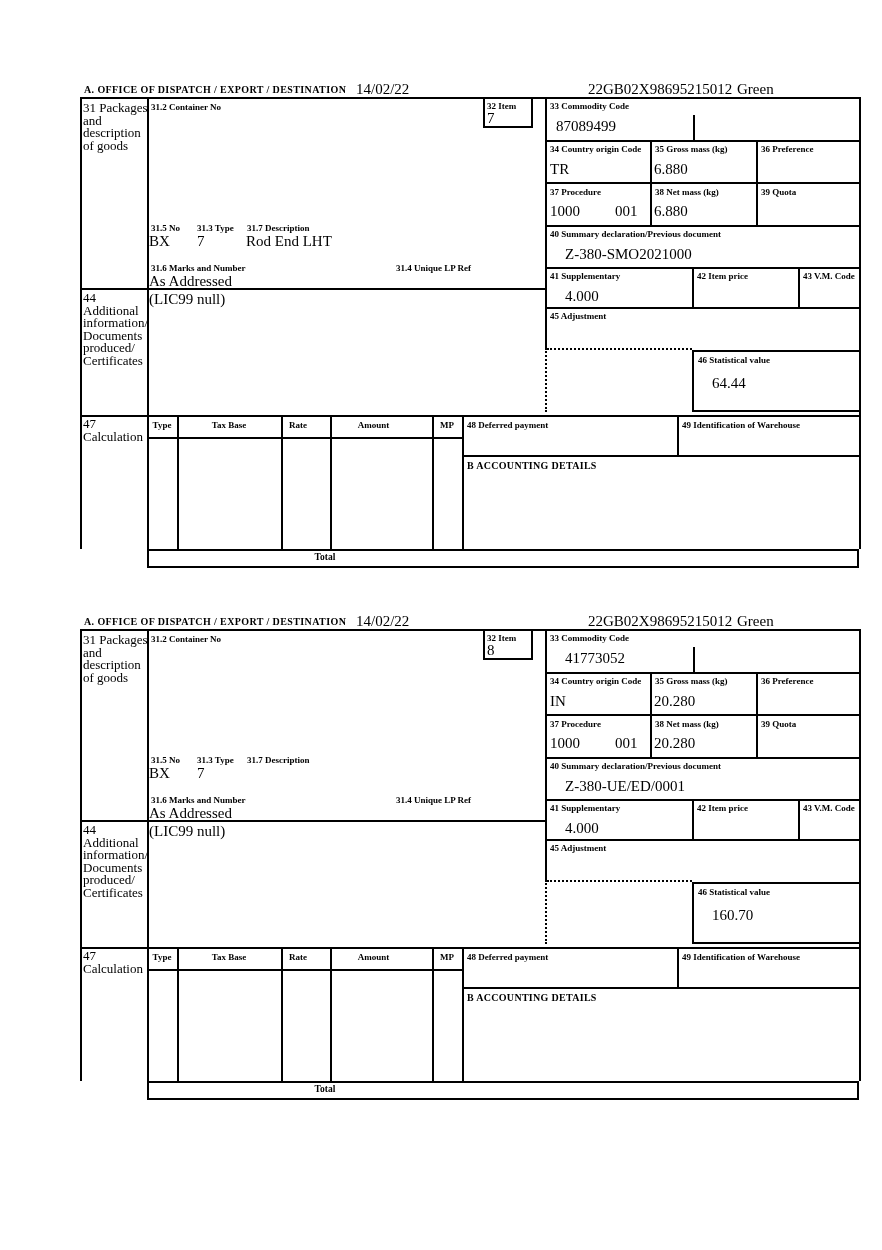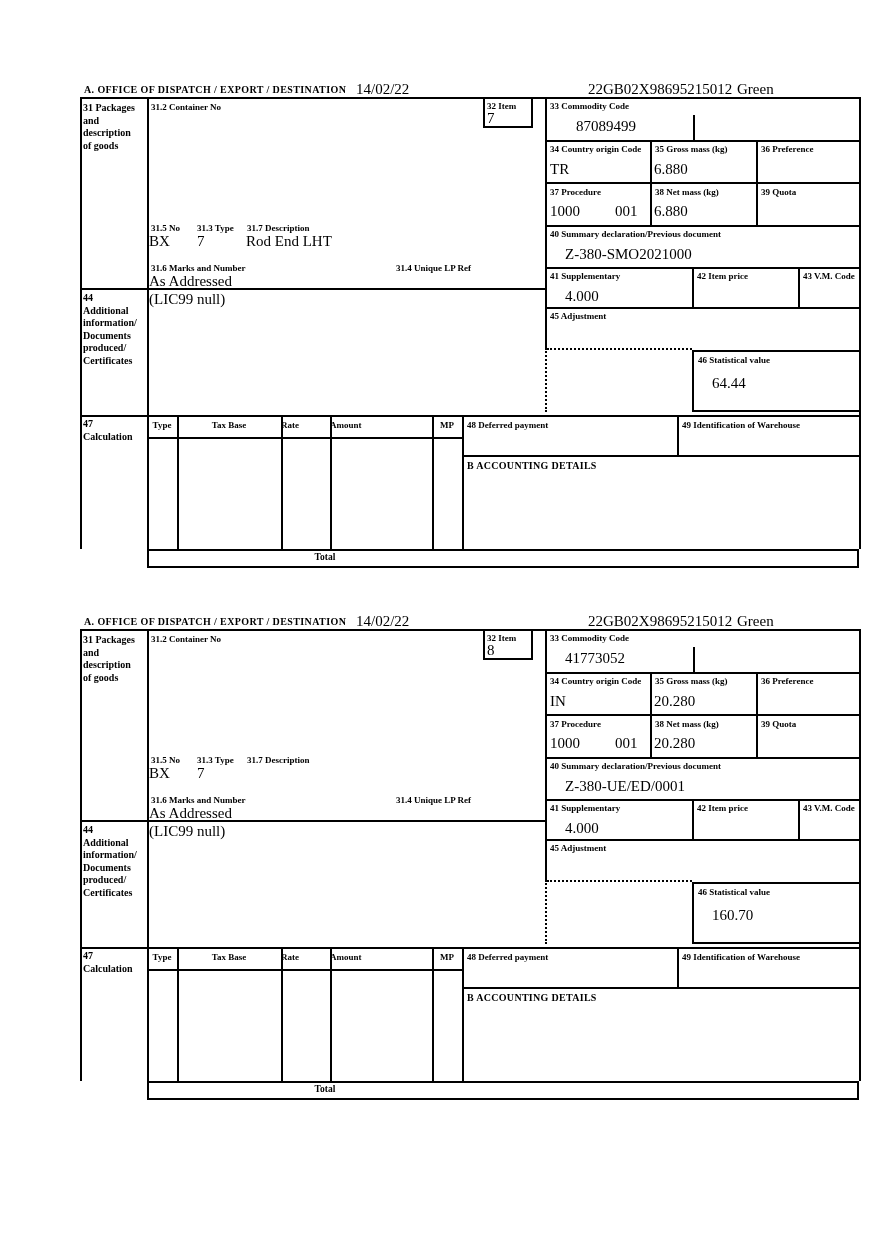--- a/index.html
+++ b/index.html
@@ -13,25 +13,25 @@
   .form.f0{top:82px}
   .form.f1{top:614px}
   .l{display:block;position:absolute;background:#000}
   .dh{display:block;position:absolute;height:0;border-top:2px dotted #000}
   .dv{display:block;position:absolute;width:0;border-left:2px dotted #000}
   .box32{position:absolute;box-sizing:border-box;border:2px solid #000;border-top:none}
   .box46{position:absolute;box-sizing:border-box;border:2px solid #000;border-right:none}
   .totalbox{position:absolute;box-sizing:border-box;border:2px solid #000}
   .lbl{position:absolute;font-size:9px;font-weight:bold;white-space:nowrap;line-height:11px}
   .val{position:absolute;font-size:15px;white-space:nowrap;line-height:16px}
-  .blk{position:absolute;font-size:10px;font-weight:bold;line-height:12.5px;white-space:nowrap}
+  .blk{position:absolute;font-size:13px;font-weight:normal;line-height:12.5px;white-space:nowrap}
   .hdrA{position:absolute;font-size:10px;font-weight:bold;letter-spacing:.4px;white-space:nowrap}
   .hdrv{position:absolute;font-size:15px;white-space:nowrap}
   .colh{position:absolute;font-size:9px;font-weight:bold;text-align:center;line-height:11px}
-  .colh.r{text-align:left;box-sizing:border-box;padding-right:15px}
+  .colh.r{text-align:center;box-sizing:border-box;padding-right:15px}
   .bacc{position:absolute;font-size:10px;font-weight:bold;letter-spacing:.3px;white-space:nowrap}
   .tot{position:absolute;font-size:9.5px;font-weight:bold;text-align:center}
 </style>
 </head>
 <body>
 
 <div class="form f0">
 
   <span class="hdrA" style="left:4px;top:2px">A.  OFFICE OF DISPATCH / EXPORT / DESTINATION</span>
   <span class="hdrv" style="left:276px;top:-1px">14/02/22</span>
@@ -99,21 +99,21 @@
   <span class="val" style="left:117px;top:151px">7</span>
   <span class="val" style="left:166px;top:151px">Rod End LHT</span>
 
   <span class="lbl" style="left:71px;top:181px">31.6 Marks and Number</span>
   <span class="lbl" style="left:316px;top:181px">31.4 Unique LP Ref</span>
   <span class="val" style="left:69px;top:191px">As Addressed</span>
 
   <span class="val" style="left:69px;top:209px">(LIC99 null)</span>
 
   <span class="lbl" style="left:470px;top:19px">33 Commodity Code</span>
-  <span class="val" style="left:496px;top:36px">87089499</span>
+  <span class="val" style="left:476px;top:36px">87089499</span>
 
   <span class="lbl" style="left:470px;top:62px">34 Country origin Code</span>
   <span class="val" style="left:470px;top:79px">TR</span>
   <span class="lbl" style="left:575px;top:62px">35 Gross mass (kg)</span>
   <span class="val" style="left:574px;top:79px">6.880</span>
   <span class="lbl" style="left:681px;top:62px">36 Preference</span>
 
   <span class="lbl" style="left:470px;top:105px">37 Procedure</span>
   <span class="val" style="left:470px;top:121px">1000</span>
   <span class="val" style="left:535px;top:121px">001</span>

